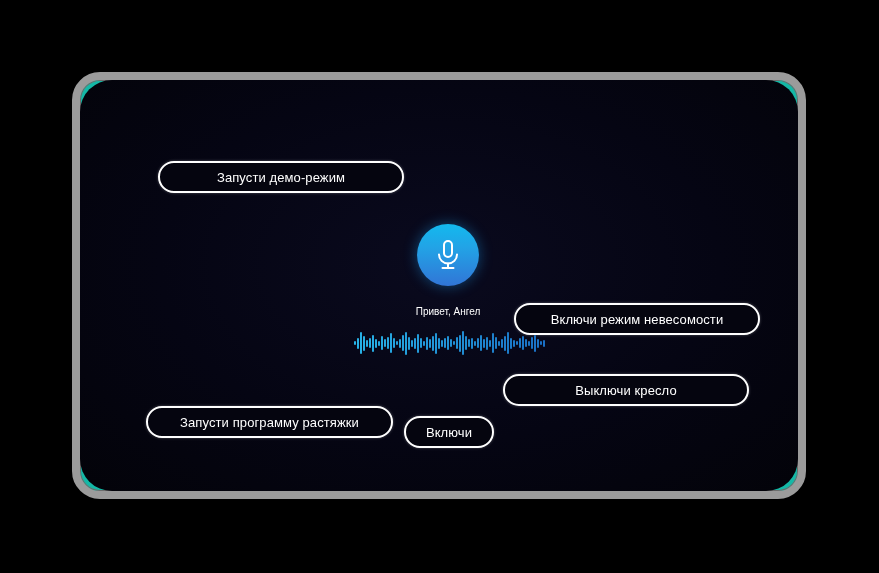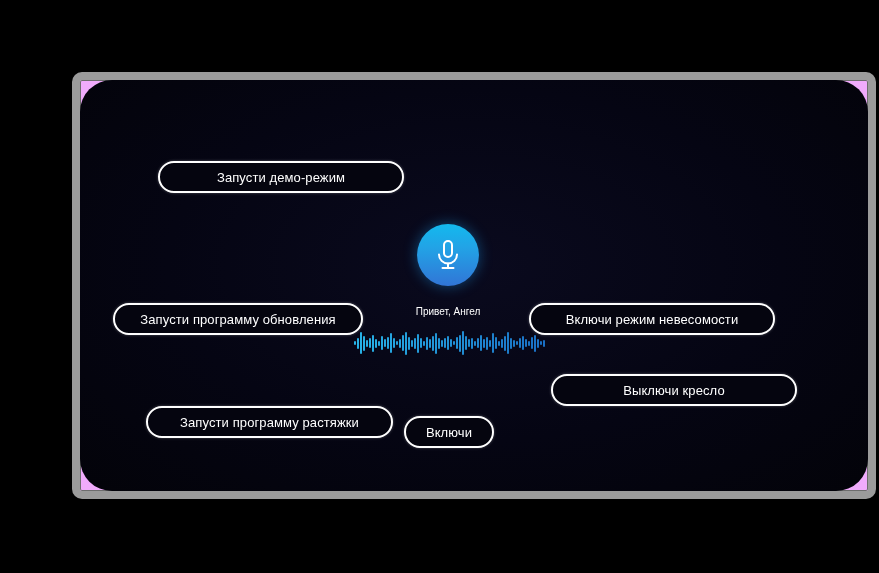--- a/index.html
+++ b/index.html
@@ -14,26 +14,26 @@
     overflow: hidden;
     font-family: "Liberation Sans", "DejaVu Sans", sans-serif;
     position: relative;
   }
 
   
   .device-frame {
     position: absolute;
     left: 72px;
     top: 72px;
-    width: 804px;
+    width: 734px;
     height: 427px;
     box-sizing: border-box;
     border: 8px solid #9b9b9b;
-    border-radius: 10px;
-    background: #f0abfc;
+    border-radius: 28px;
+    background: #14b8a6;
     box-shadow: 0 0 0 1px #6d6d6d inset;
   }
 
   .screen {
     position: absolute;
     inset: 0;
     border-radius: 32px;
     background: radial-gradient(ellipse at 50% 45%, #0a0a1e 0%, #050513 55%, #030309 100%);
     overflow: hidden;
   }
@@ -62,22 +62,22 @@
 
   
   .b-demo        { left: 78px;  top: 81px;  width: 246px; }
   .b-meditation  { left: 53px;  top: 153px; width: 246px; }
   .b-update      { left: 33px;  top: 223px; width: 250px; }
   .b-stretch     { left: 66px;  top: 294px; width: 247px; margin-top: 32px; }
 
   
   .b-neck        { left: 401px; top: 81px;  width: 247px; }
   .b-lowerback   { left: 438px; top: 153px; width: 246px; }
-  .b-zerog       { left: 449px; top: 223px; width: 246px; }
-  .b-chairoff    { left: 423px; top: 294px; width: 246px; margin-left: 48px; }
+  .b-zerog       { left: 434px; top: 223px; width: 246px; }
+  .b-chairoff    { left: 423px; top: 294px; width: 246px; }
 
   
   .b-back        { left: 324px; top: 336px; width: 90px; }
 
   
   .mic-button {
     position: absolute;
     left: 337px;
     top: 144px;
     width: 62px;
@@ -125,21 +125,20 @@
 </style>
 </head>
 <body>
 
 <div class="device-frame">
   <div class="screen">
 
     <div class="cmd-btn b-demo">Запусти демо-режим</div>
 
 
-    <div class="cmd-btn b-update">Запусти программу обновления</div>
 
     <div class="cmd-btn b-stretch">Запусти программу растяжки</div>
 
 
 
     <div class="cmd-btn b-zerog">Включи режим невесомости</div>
 
     <div class="cmd-btn b-chairoff">Выключи кресло</div>
 
     <div class="mic-button">

